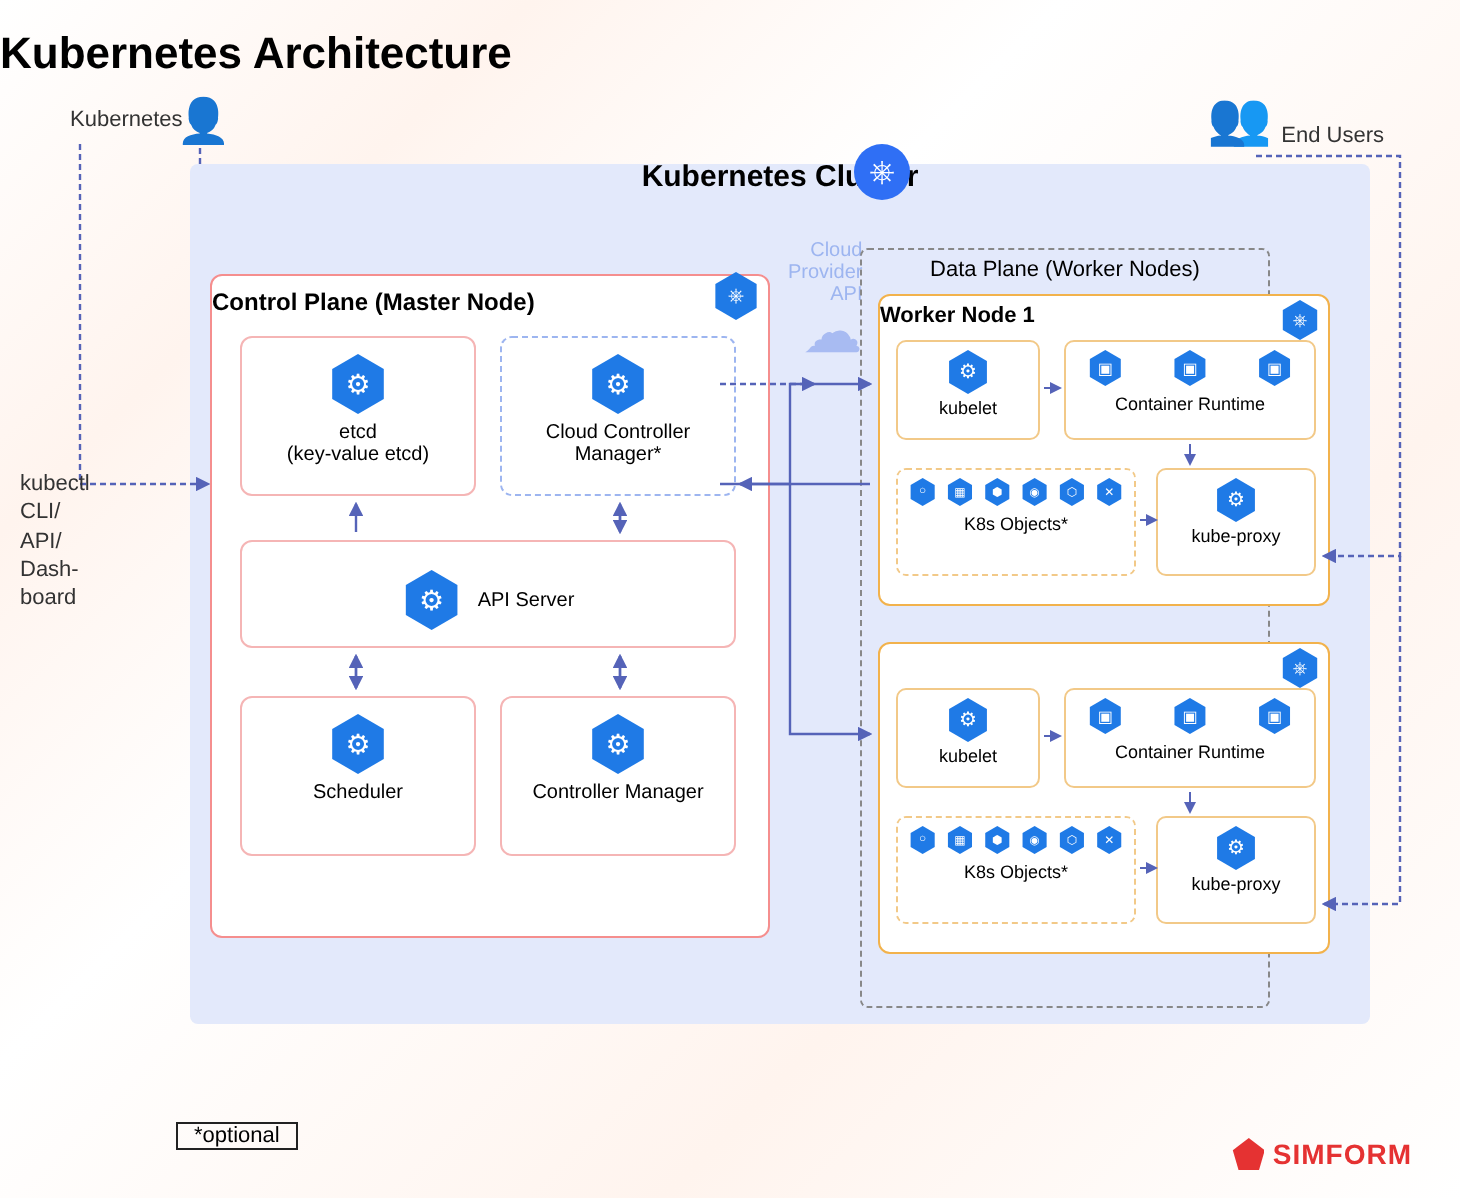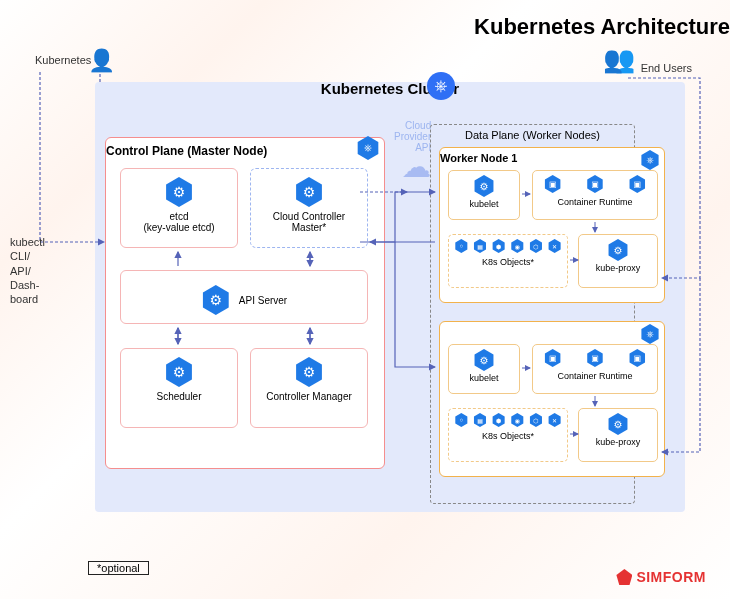--- a/index.html
+++ b/index.html
@@ -1,17 +1,17 @@
 <!DOCTYPE html>
 <html><head>
 <meta charset="utf-8">
 <style>
   *{box-sizing:border-box;margin:0;padding:0;font-family:Helvetica,Arial,sans-serif}
   body{width:730px;height:599px;background:linear-gradient(135deg,#fff 0%,#fff4ee 20%,#ffffff 40%,#fff4ee 70%,#fff 100%);position:relative;overflow:hidden}
-  .title{font-size:22px;font-weight:700;text-align:right;padding-top:14px}
+  .title{font-size:22px;font-weight:700;text-align:left;padding-top:14px}
   .dev-label{position:absolute;top:54px;left:35px;font-size:11px;color:#333}
   .end-label{position:absolute;top:62px;right:38px;font-size:11px;color:#333}
   .person-icon{position:absolute;font-size:22px;color:#97a8e6}
   .person-dev{top:48px;left:88px}
   .person-end{top:44px;right:94px;font-size:26px}
   .cluster{position:absolute;top:82px;left:95px;width:590px;height:430px;background:#e3e9fb;border-radius:4px}
   .cluster-title{position:absolute;top:-2px;left:0;width:100%;text-align:center;font-size:15px;font-weight:700}
   .k8s-logo{position:absolute;top:-10px;left:332px;width:28px;height:28px;background:#2f6ff5;border-radius:50%;display:flex;align-items:center;justify-content:center;color:#fff;font-size:16px}
   .control-plane{position:absolute;top:55px;left:10px;width:280px;height:332px;border:1.5px solid #f58e8e;border-radius:6px;background:#fff}
   .cp-title{font-size:12px;font-weight:700;text-align:left;padding:6px 0}
@@ -75,21 +75,21 @@
     <div class="cp-hex">⎈</div>
 
     <div class="box etcd">
       <div class="hex">⚙</div>
       <div>etcd</div>
       <div>(key-value etcd)</div>
     </div>
     <div class="box ccm">
       <div class="hex">⚙</div>
       <div>Cloud Controller</div>
-      <div>Master*</div>
+      <div>Manager*</div>
     </div>
     <div class="box api">
       <div class="hex">⚙</div>
       <span>API Server</span>
     </div>
     <div class="box sched">
       <div class="hex">⚙</div>
       <div>Scheduler</div>
     </div>
     <div class="box cm">

